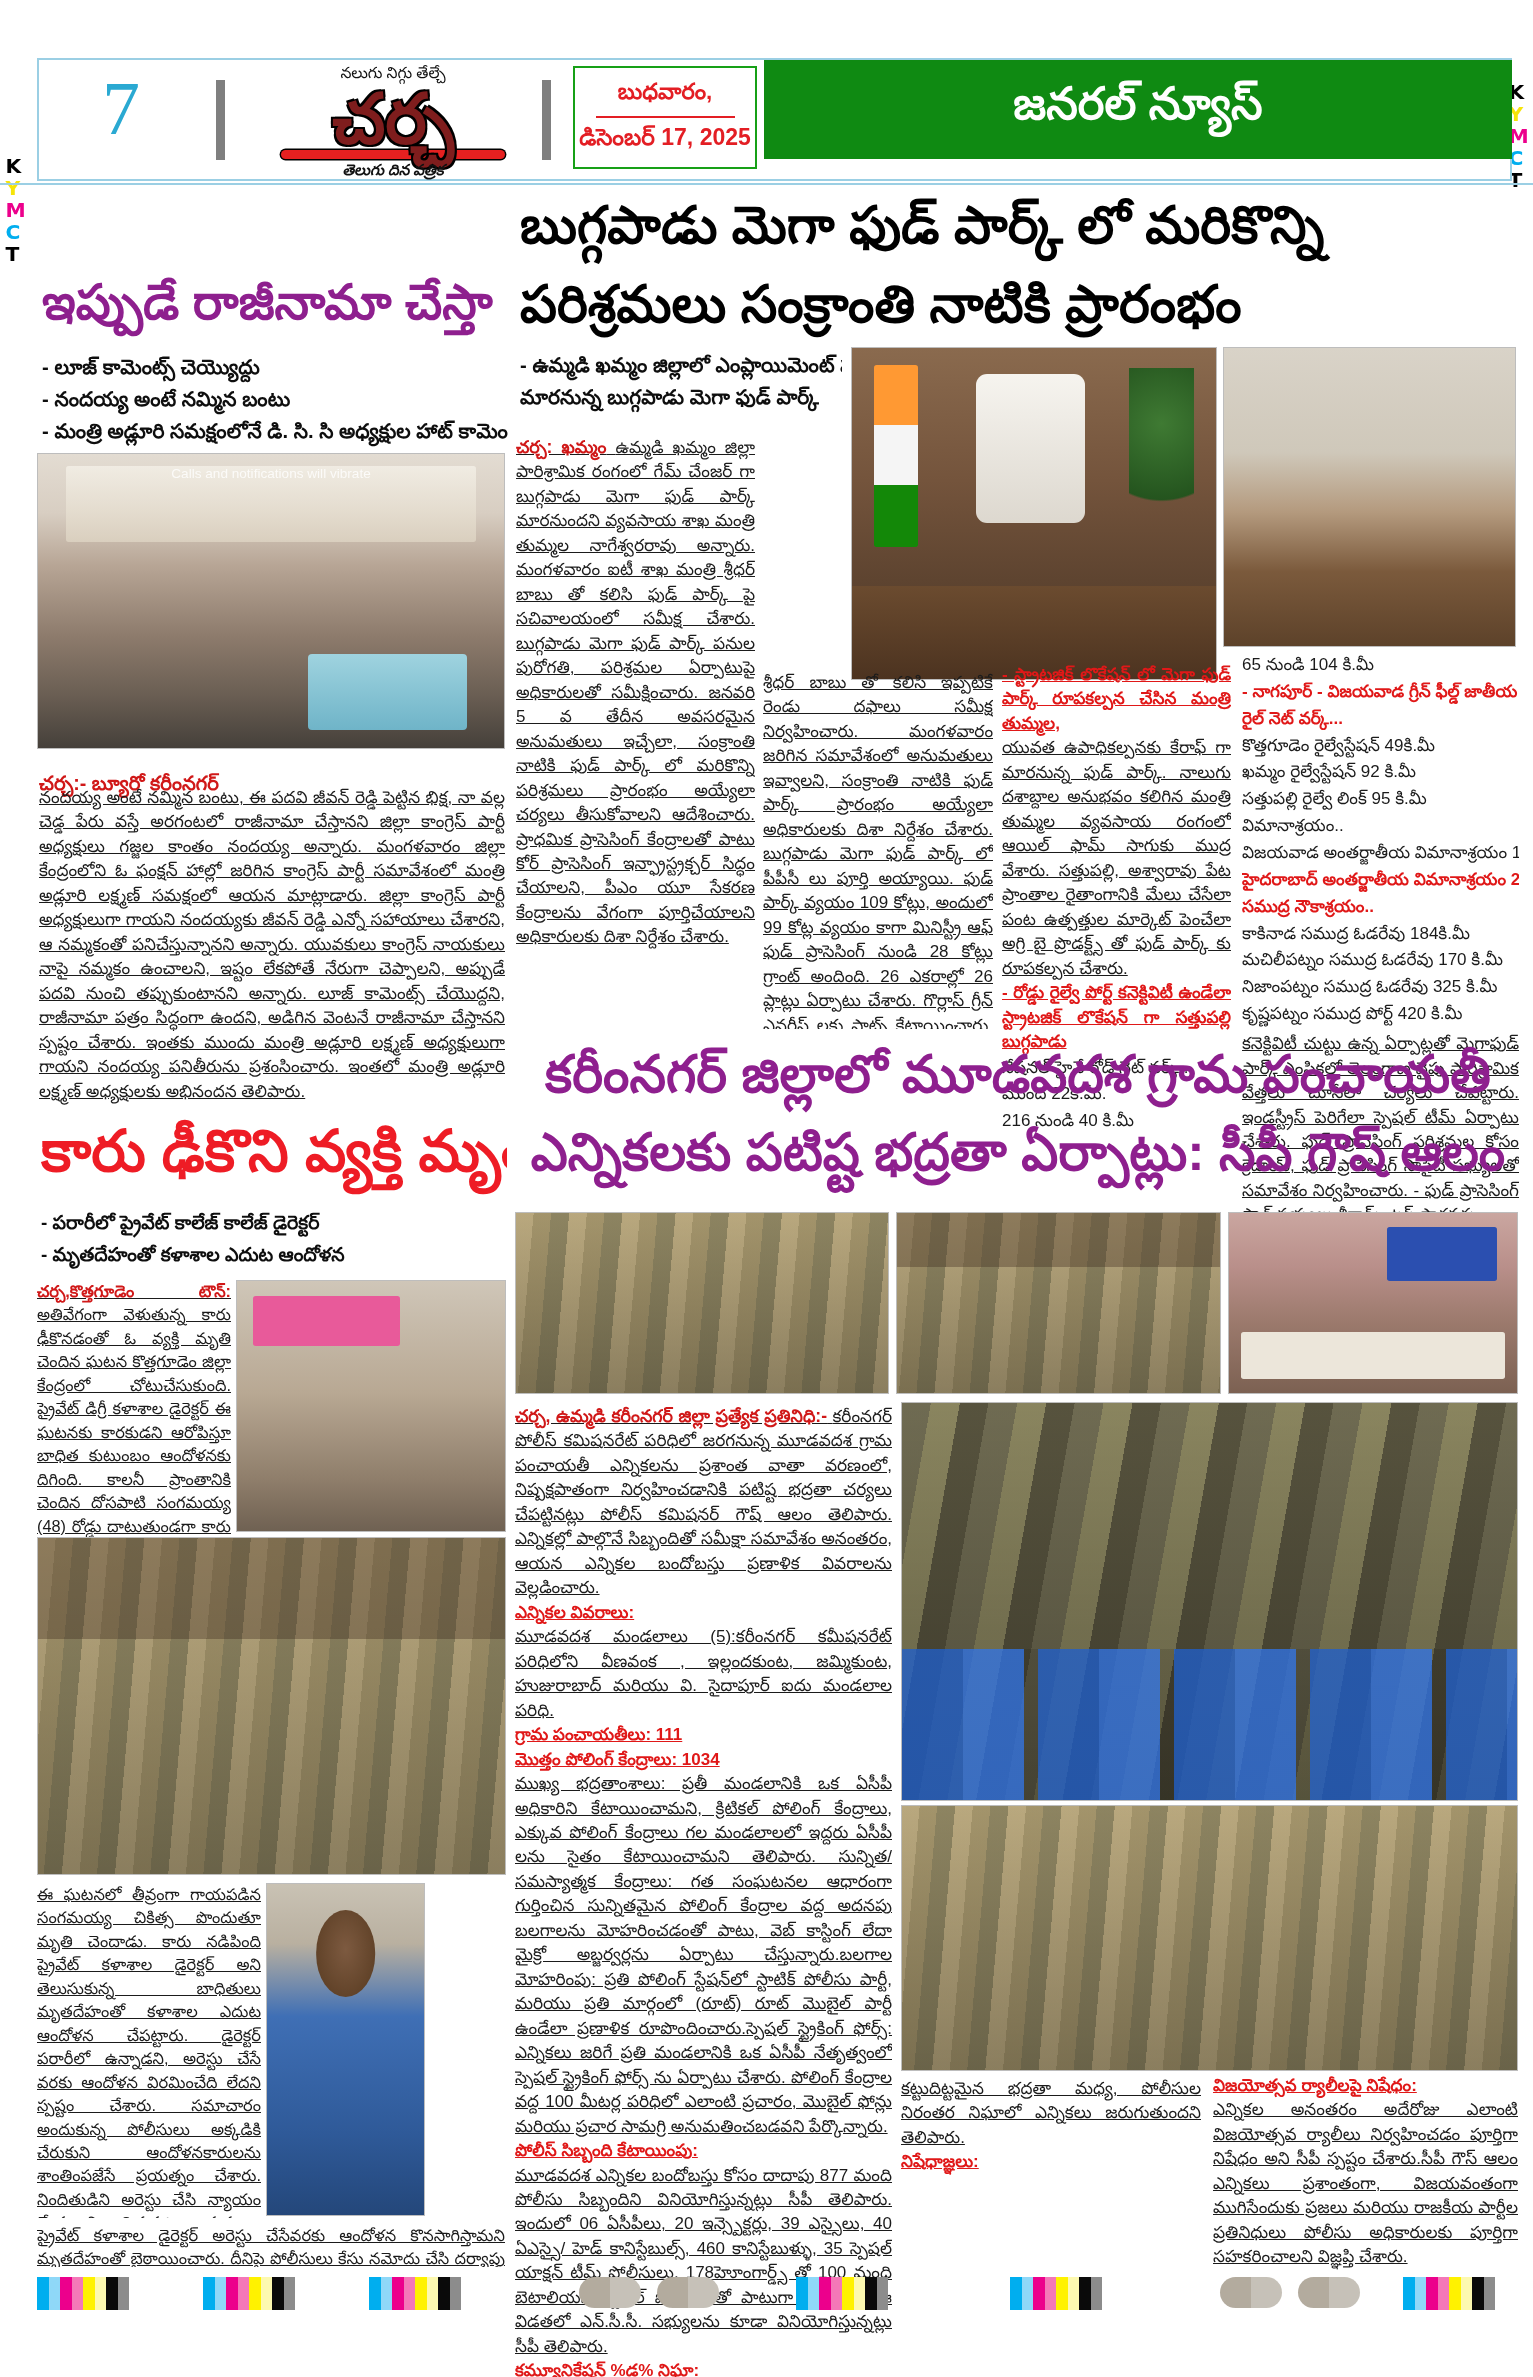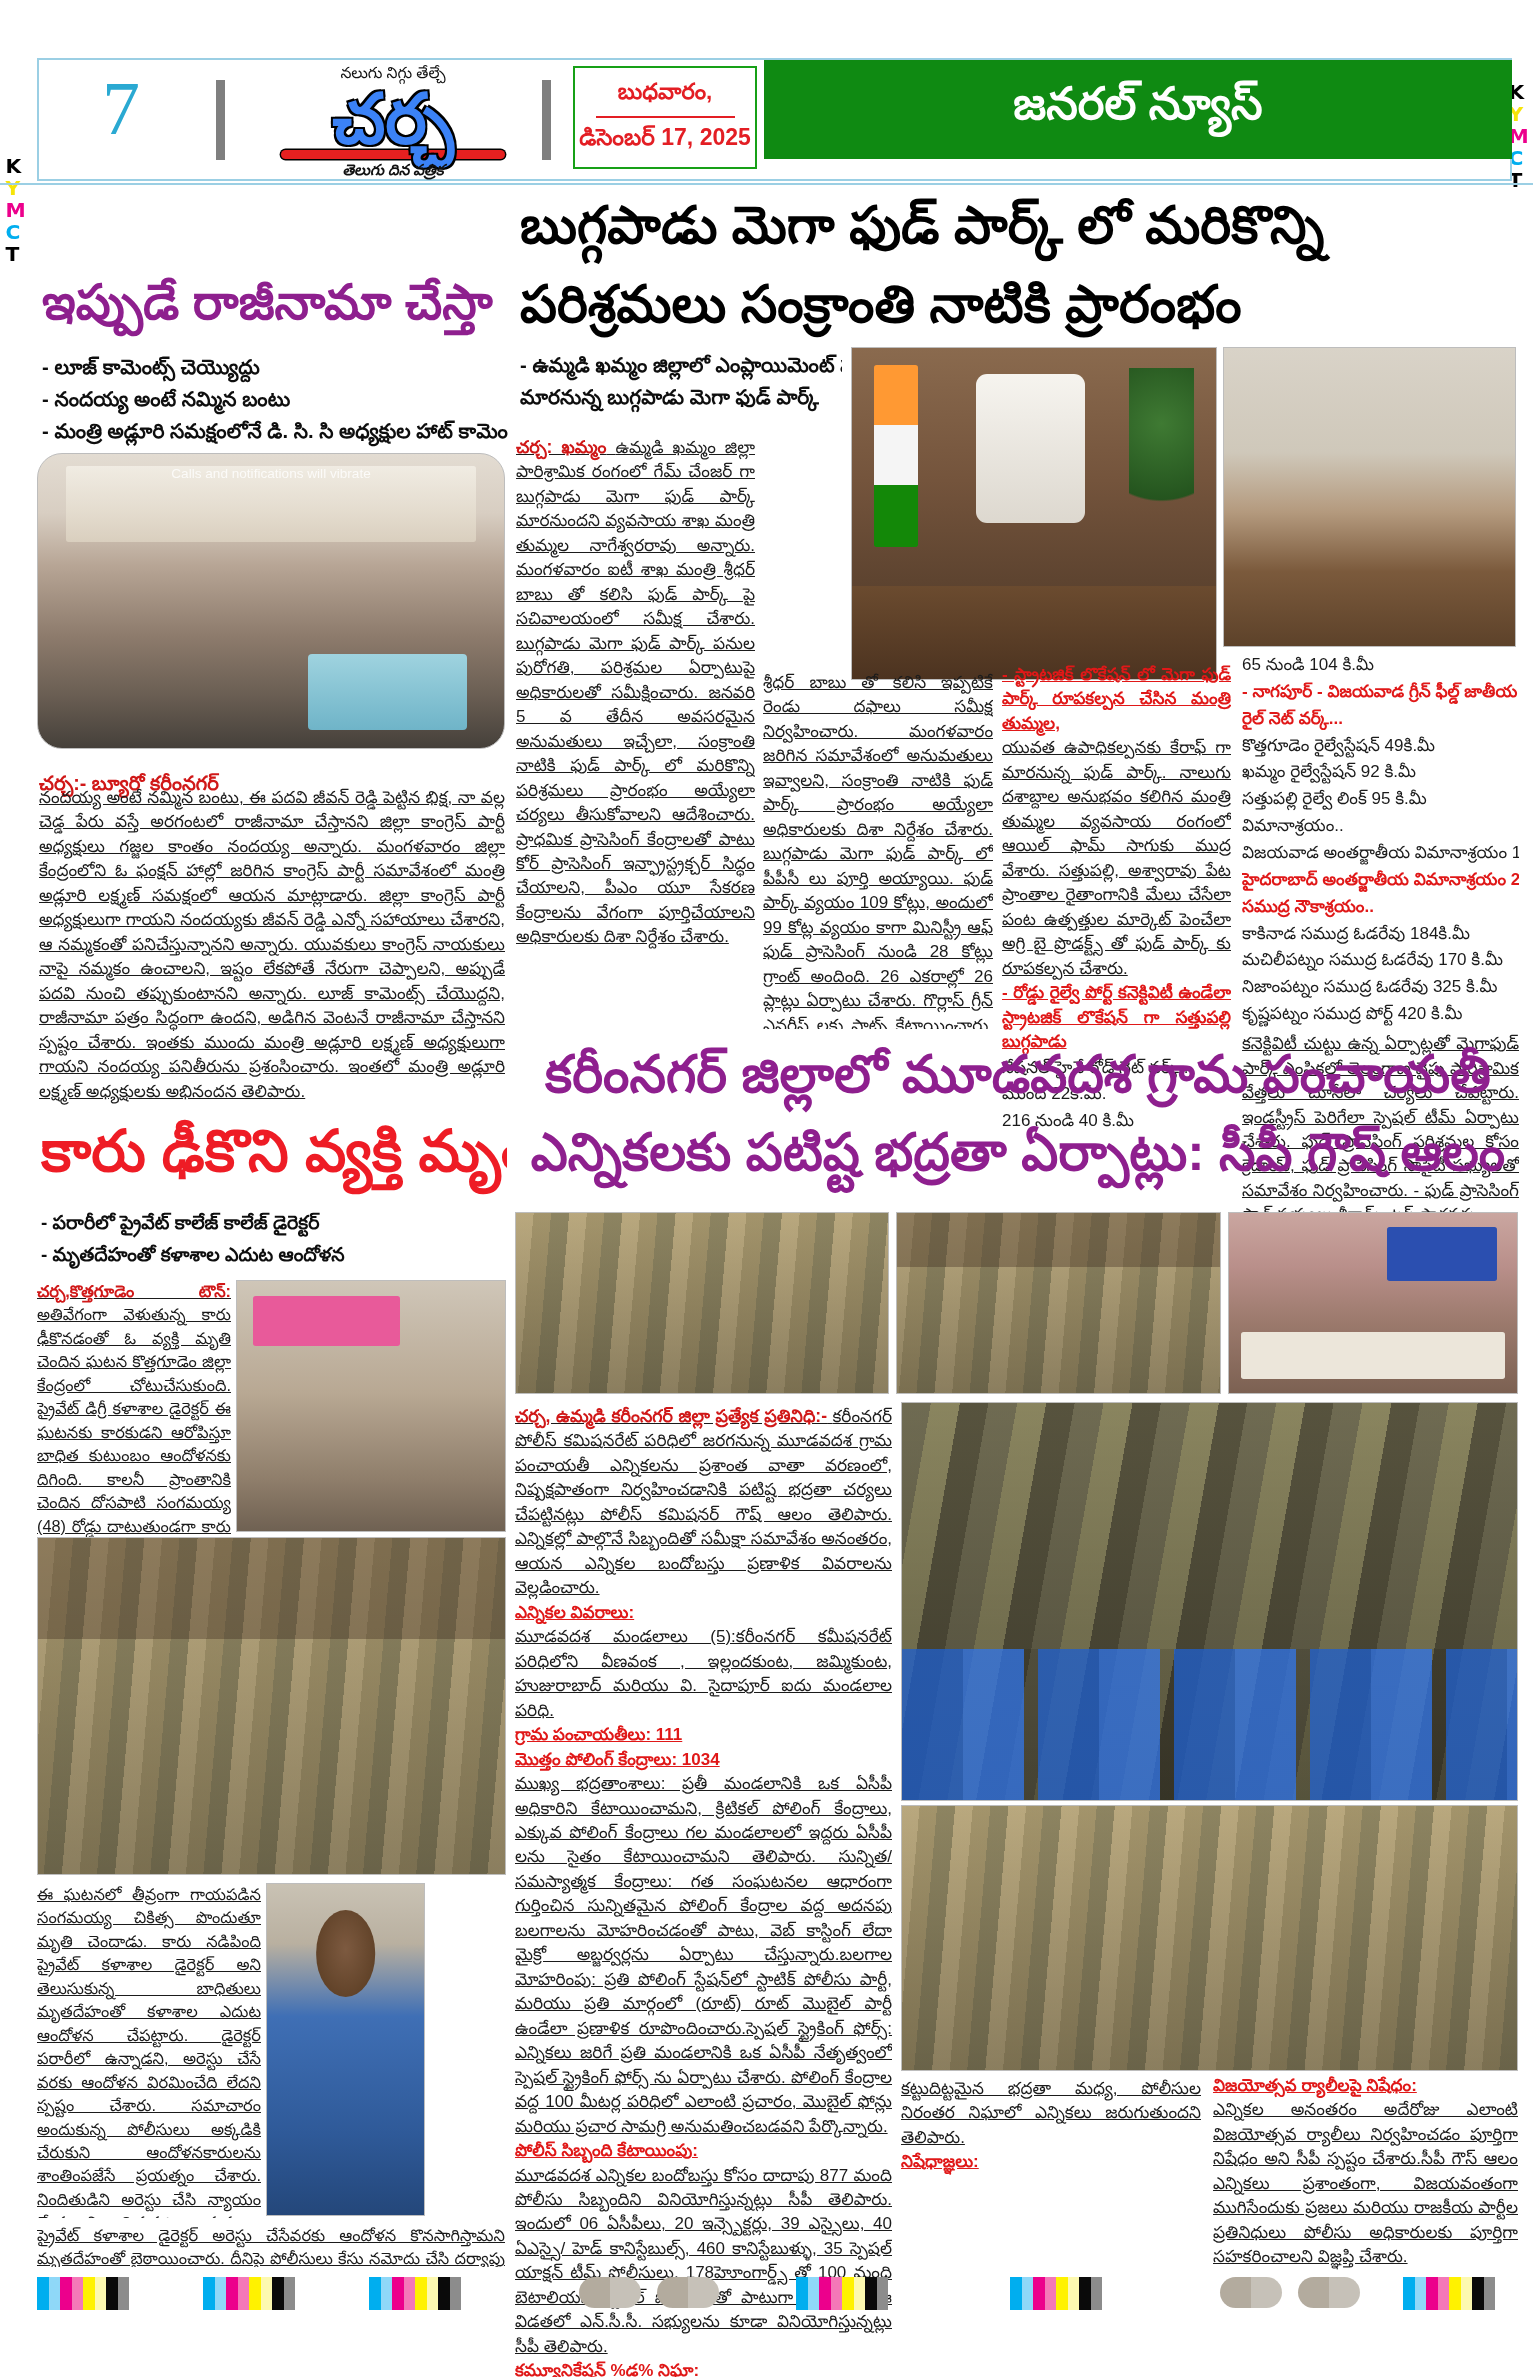--- a/index.html
+++ b/index.html
@@ -15,21 +15,21 @@
   .regcol span:nth-child(3){color:#ec008c;}
   .regcol span:nth-child(4){color:#00aeef;}
   .regcol span:nth-child(5){color:#000;}
 
   
   .header-box{left:37px;top:58px;width:1475px;height:123px;border:2.7px double #9bcfe4;background:#fff;box-sizing:border-box;}
   .pageno{left:102px;top:65px;font-size:76px;color:#2aa9d2;font-family:"Liberation Serif","DejaVu Serif",serif;}
   .vbar{width:8.8px;height:80px;background:#7f7f7f;}
   .masthead{left:244px;top:64px;width:298px;text-align:center;}
   .tagline{font-size:15.6px;color:#111;}
-  .logo{font-size:70px;font-weight:800;color:#3b82f6;line-height:0.95;
+  .logo{font-size:70px;font-weight:800;color:#7f1d1d;line-height:0.95;
         text-shadow:-2px -2px 0 #000,2px -2px 0 #000,-2px 2px 0 #000,2px 2px 0 #000;}
   .logo-underline{width:224px;height:8.8px;background:#e62020;border-radius:5.4px;margin:-2.7px auto 2px auto;
                   box-shadow:0 0 0 1.4px #000;}
   .logo-sub{font-size:15px;color:#111;font-weight:bold;font-style:italic;}
   .datebox{left:573px;top:66px;width:184px;height:103px;border:2px solid #17a017;box-sizing:border-box;
            display:flex;flex-direction:column;align-items:center;justify-content:center;background:#fff;}
   .datebox .day{font-size:22.4px;font-weight:bold;color:#e31e24;}
   .datebox .rule{width:139px;height:2.7px;background:#e31e24;margin:5.4px 0;}
   .datebox .date{font-size:23px;font-weight:bold;color:#e31e24;}
   .section-banner{left:764px;top:60px;width:748px;height:99px;background:#0f8a12;
@@ -44,21 +44,21 @@
   .hl-red{color:#ee1c25;}
   .deck{font-weight:bold;color:#0e0e0e;white-space:nowrap;overflow:hidden;}
   .byline{font-weight:bold;color:#d01818;}
   .body{font-size:17px;line-height:1.44;text-align:justify;color:#1b1b1b;overflow:hidden;text-decoration:underline;}
   .subred{color:#e01818;font-weight:bold;}
   .kmline{font-size:17px;line-height:1.58;color:#1b1b1b;white-space:nowrap;overflow:hidden;}
   .kmred{color:#e01818;font-weight:bold;}
 
   
   .photo{overflow:hidden;border:0.7px solid #bdbdbd;box-sizing:border-box;position:absolute;}
-  .ph-meeting{background:linear-gradient(180deg,#e3dcd2 0%,#d8cec2 20%,#b7a595 38%,#8d7b6c 62%,#6a5e53 82%,#45403a 100%);border-radius:25px;}
+  .ph-meeting{background:linear-gradient(180deg,#e3dcd2 0%,#d8cec2 20%,#b7a595 38%,#8d7b6c 62%,#6a5e53 82%,#45403a 100%);}
   .ph-meeting .banner{position:absolute;left:6%;top:4%;width:88%;height:26%;background:linear-gradient(180deg,#f3efe6,#ddd3c2);opacity:.85;border-radius:2.7px;}
   .ph-meeting .cloth{position:absolute;right:8%;bottom:6%;width:34%;height:26%;background:linear-gradient(180deg,#9fd3df,#6fb4c8);border-radius:4.1px;}
   .ph-overlay-text{position:absolute;left:50%;top:4%;transform:translateX(-50%);color:rgba(255,255,255,.8);font-size:13.6px;white-space:nowrap;}
   .ph-minister{background:linear-gradient(180deg,#8a6a4e 0%,#74543c 40%,#5e4430 70%,#4a3526 100%);}
   .ph-minister .flag{position:absolute;left:6%;top:5%;width:12%;height:55%;
       background:linear-gradient(180deg,#ff9933 0%,#ff9933 33%,#f5f5f5 33%,#f5f5f5 66%,#138808 66%,#138808 100%);border-radius:2.7px;}
   .ph-minister .chair{position:absolute;left:34%;top:8%;width:30%;height:45%;background:linear-gradient(180deg,#f6f4ef,#ddd8cf);border-radius:11px;}
   .ph-minister .desk{position:absolute;left:0;bottom:0;width:100%;height:28%;background:linear-gradient(180deg,#6b4b2f,#4c3320);}
   .ph-plant{position:absolute;right:6%;top:6%;width:18%;height:48%;background:radial-gradient(circle at 50% 35%,#3f7a33,#24541e 70%,transparent 72%);}
   .ph-conf{background:linear-gradient(180deg,#d9d3c8 0%,#cfc8ba 35%,#b49a7e 55%,#7b5a3c 75%,#5d422a 100%);}

